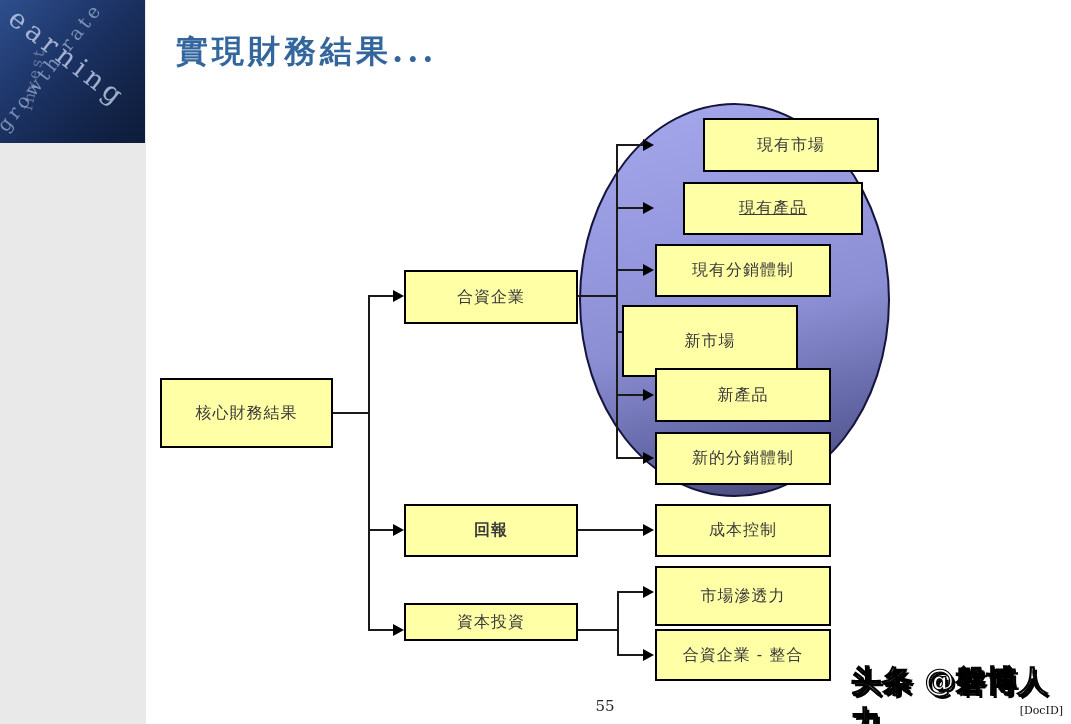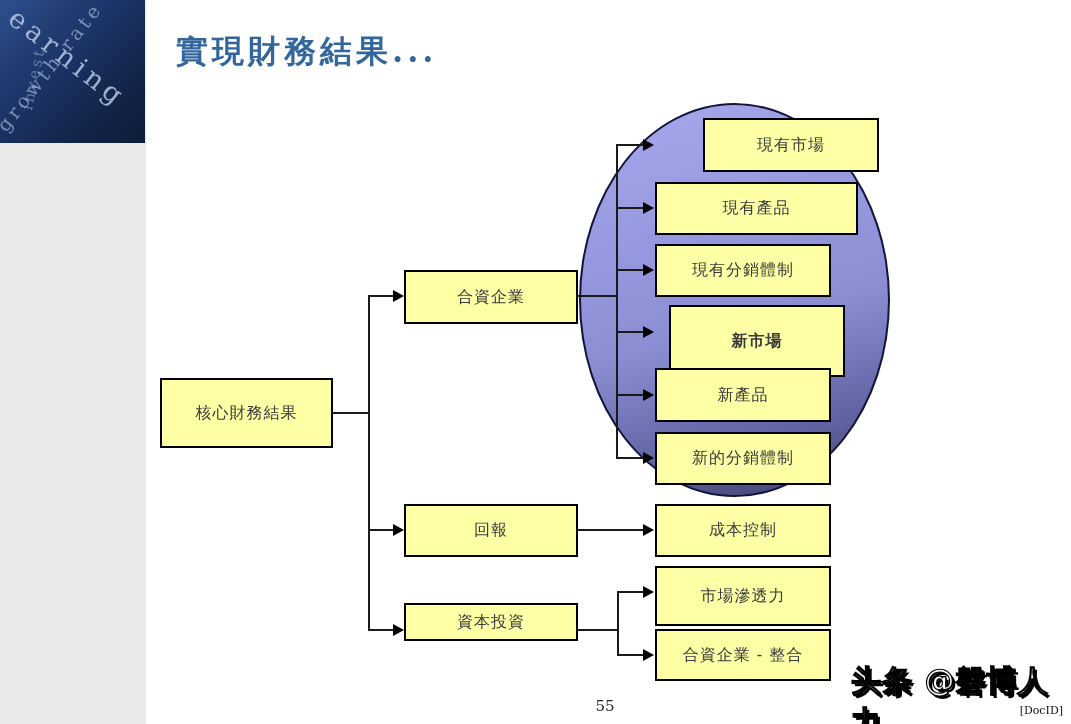--- a/index.html
+++ b/index.html
@@ -125,27 +125,27 @@
 
 <div class="hline" style="left:578px; top:629px; width:41px;"></div>
 <div class="vline" style="left:617px; top:591px; height:65px;"></div>
 <div class="hline" style="left:617px; top:591px; width:26px;"></div>
 <div class="ah" style="left:643px; top:586px;"></div>
 <div class="hline" style="left:617px; top:654px; width:26px;"></div>
 <div class="ah" style="left:643px; top:649px;"></div>
 
 <div class="box" style="left:160px; top:378px; width:173px; height:70px;">核心財務結果</div>
 <div class="box" style="left:404px; top:270px; width:174px; height:54px;">合資企業</div>
-<div class="box" style="left:404px; top:504px; width:174px; height:53px;">回報</div>
+<div class="box" style="left:404px; top:504px; width:174px; height:53px;font-weight:bold;">回報</div>
 <div class="box" style="left:404px; top:603px; width:174px; height:38px;">資本投資</div>
 
 <div class="box" style="left:655px; top:118px; width:176px; height:54px;margin-left:48px;">現有市場</div>
-<div class="box" style="left:655px; top:182px; width:203px; height:53px;">現有產品</div>
+<div class="box" style="left:683px; top:182px; width:180px; height:53px;text-decoration:underline;">現有產品</div>
 <div class="box" style="left:655px; top:244px; width:176px; height:53px;">現有分銷體制</div>
-<div class="box" style="left:669px; top:305px; width:176px; height:72px;font-weight:bold;">新市場</div>
+<div class="box" style="left:622px; top:305px; width:176px; height:72px;">新市場</div>
 <div class="box" style="left:655px; top:368px; width:176px; height:54px;text-align:center;">新產品</div>
 <div class="box" style="left:655px; top:432px; width:176px; height:53px;">新的分銷體制</div>
 <div class="box" style="left:655px; top:504px; width:176px; height:53px;">成本控制</div>
 <div class="box" style="left:655px; top:566px; width:176px; height:60px;">市場滲透力</div>
 <div class="box" style="left:655px; top:629px; width:176px; height:52px;">合資企業 - 整合</div>
 
 <div class="page-number">55</div>
 <div class="doc-id">[DocID]</div>
 <div class="watermark">头条 @磐博人力</div>
 

